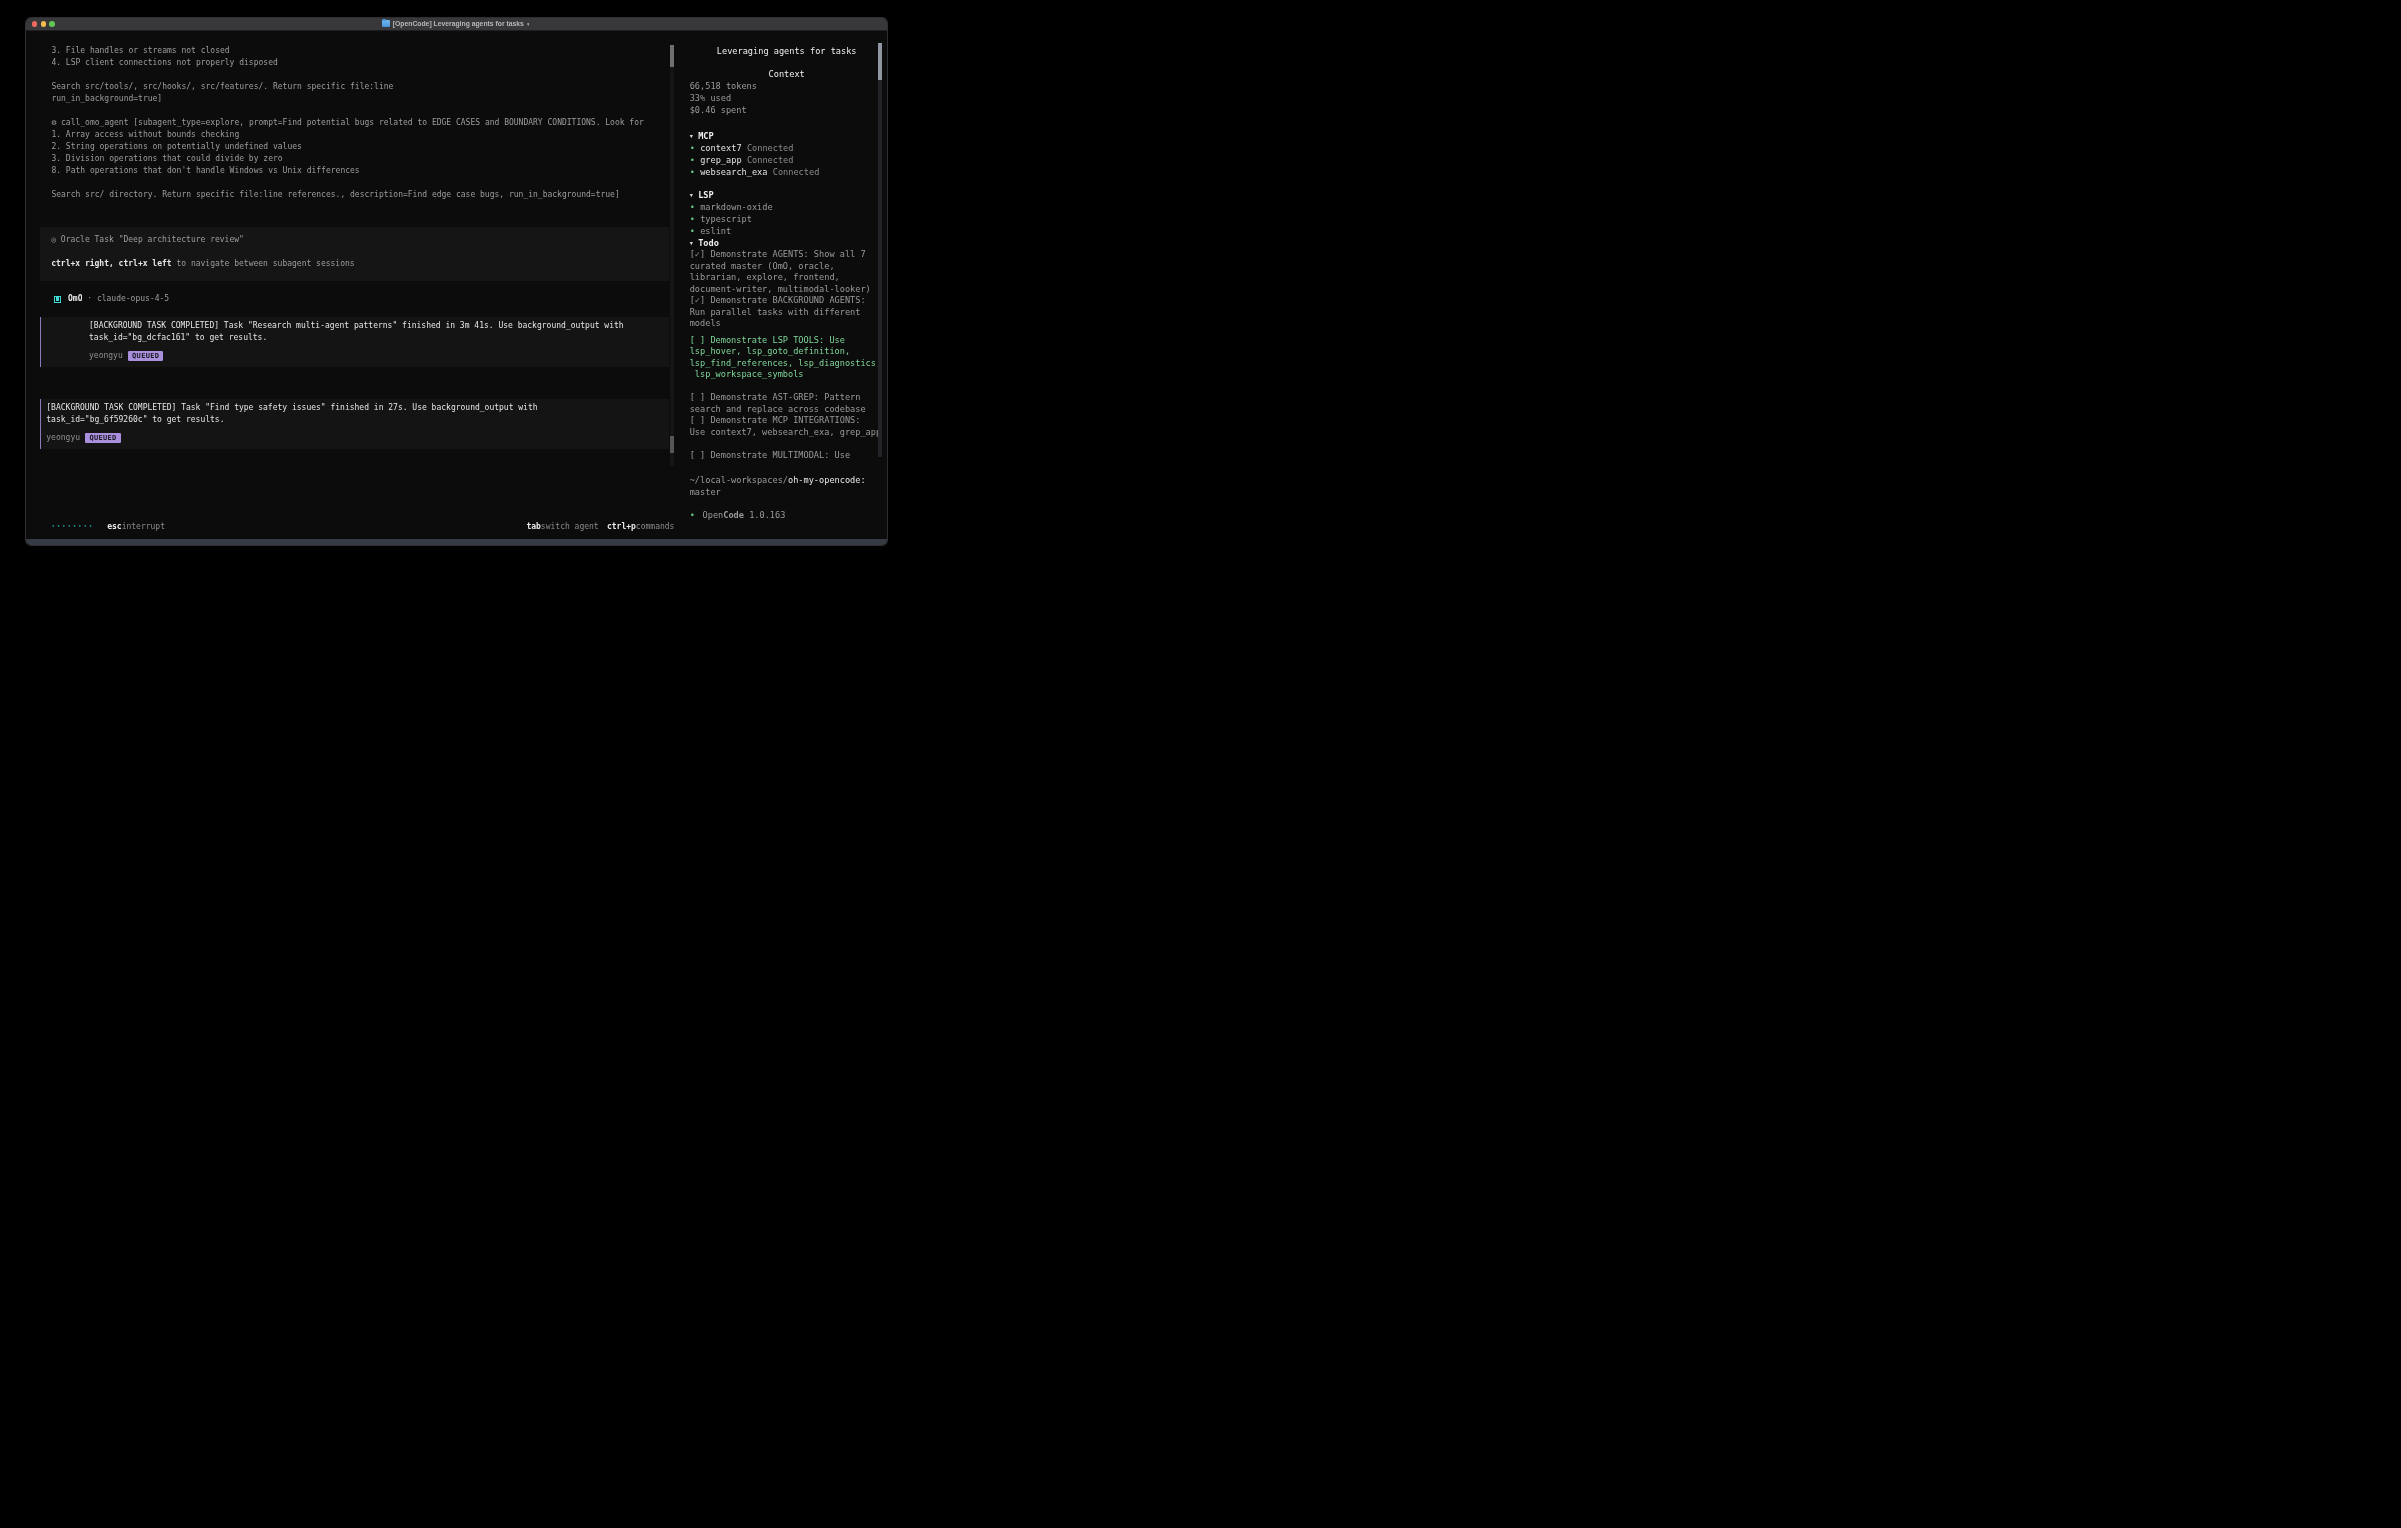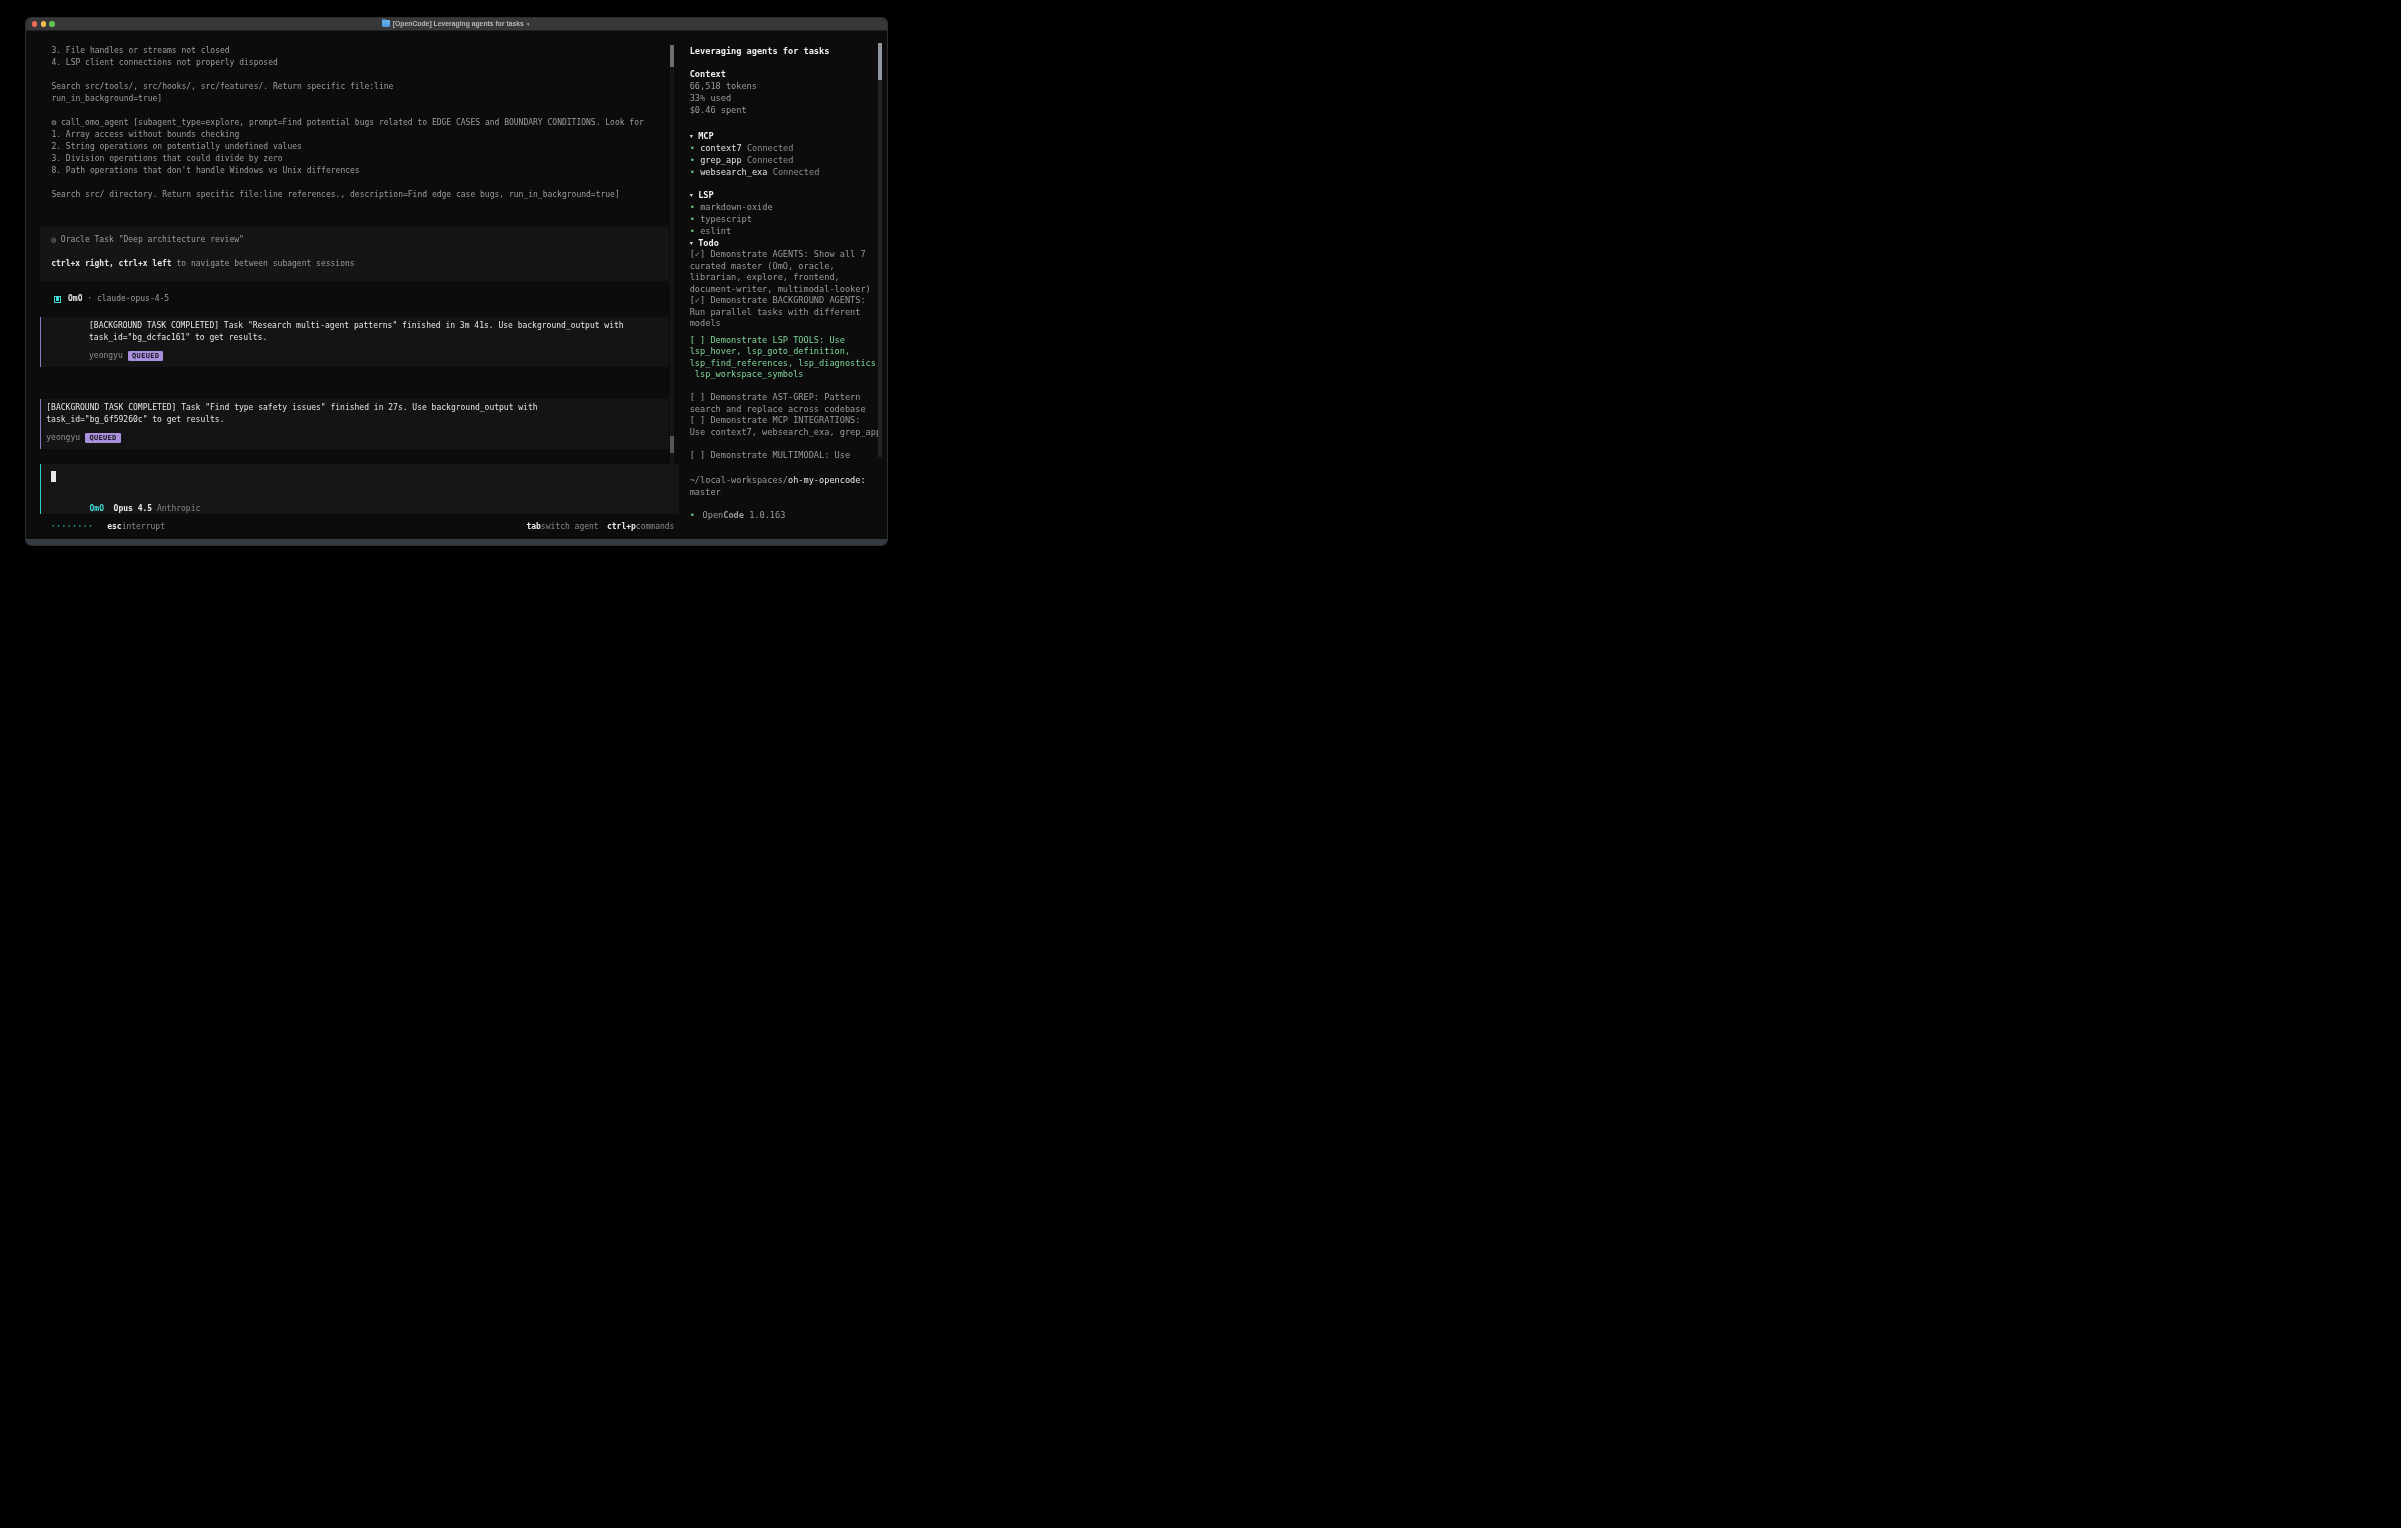--- a/index.html
+++ b/index.html
@@ -83,21 +83,21 @@
 
   
   .lane-track { position:absolute; left:644px; top:14px; width:4.1px; height:421px; background:#151515; z-index:4; }
   .lane-thumb-top { position:absolute; left:644px; top:14.8px; width:4.1px; height:22px; background:#6f6f6f; z-index:6; }
   .lane-thumb-bottom { position:absolute; left:644px; top:405px; width:4.1px; height:17.7px; background:#565656; z-index:6; }
 
   
   .sidebar { position:absolute; left:656px; top:13px; width:207px; bottom:5.3px; overflow:hidden; }
   .sb-content { position:absolute; left:7.7px; top:14px; width:194px; }
   .srow { height:12px; line-height:12px; white-space:pre; overflow:hidden; font-size:8.6px; color:#9a9a9a; }
-  .sb-title { font-weight:bold; color:#f0f0f0; }
+  .sb-title { font-weight:normal; color:#f0f0f0;text-align:center; }
   .heading-row { display:flex; align-items:center; height:12px; }
   .tri { color:#d6d6d6; font-size:5.3px; margin-right:5.3px; }
   .h-label { font-size:8.6px; font-weight:bold; color:#f0f0f0; }
   .item-row { display:flex; align-items:center; height:12px; }
   .bullet { color:#66c786; font-size:8.6px; margin-right:5.3px; }
   .iname { font-size:8.6px; color:#e3e3e3; white-space:pre; }
   .istatus { font-size:8.6px; color:#8a8a8a; margin-left:5.3px; }
   .iname.gray { color:#9a9a9a; }
   .todo .trow { height:11.5px; line-height:11.5px; }
   .todo .done, .todo .pend { color:#9a9a9a; }
@@ -171,26 +171,20 @@
 
     <div class="msg msg2">
       <div class="row">[BACKGROUND TASK COMPLETED] Task "Find type safety issues" finished in 27s. Use background_output with</div>
       <div class="row">task_id="bg_6f59260c" to get results.</div>
       <div class="authorrow">
         <span class="author">yeongyu</span>
         <span class="badge">QUEUED</span>
       </div>
     </div>
 
-    <div class="inputbox">
-      <div class="cursor"></div>
-      <div class="modelrow">
-        <span class="cyan bold">OmO</span><span class="white bold">  Opus 4.5 </span><span class="dim">Anthropic</span>
-      </div>
-    </div>
 
     <div class="statusbar">
       <span class="spinner">••••••••</span>
       <span class="kbd">esc</span>
       <span class="klabel"> interrupt</span>
       <span class="sb-spacer"></span>
       <span class="kbd">tab</span>
       <span class="klabel" style="margin-right:8.3px;"> switch agent</span>
       <span class="kbd">ctrl+p</span>
       <span class="klabel"> commands</span>

